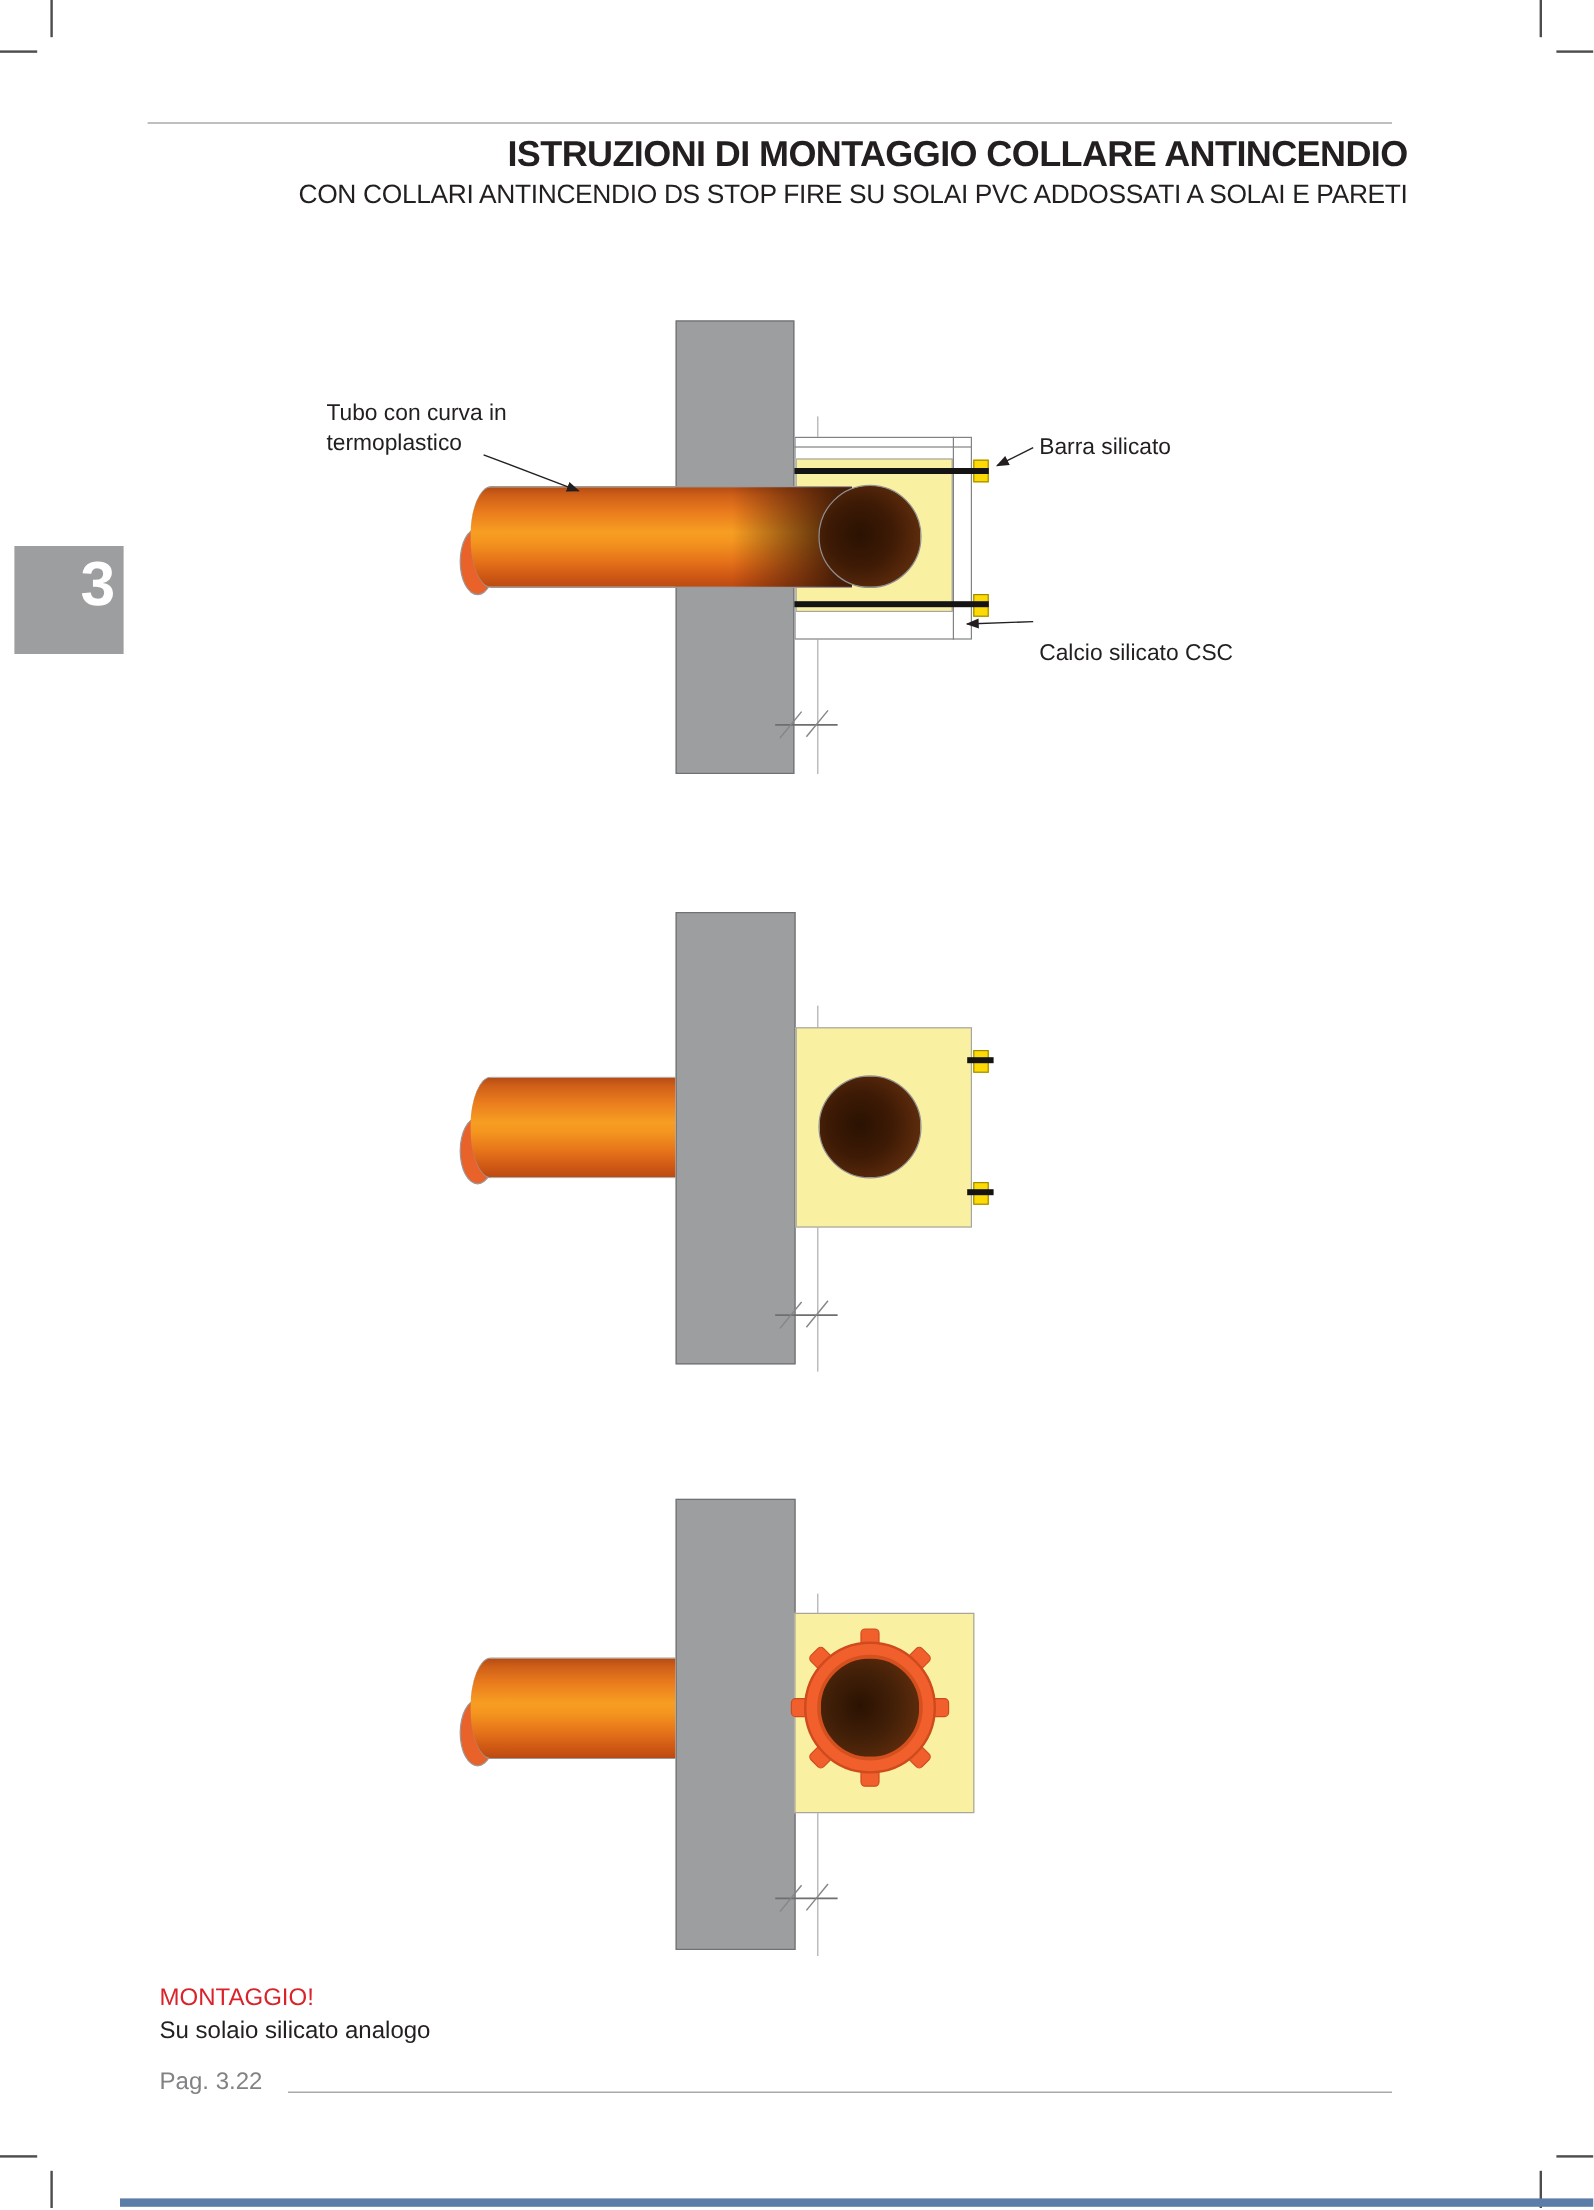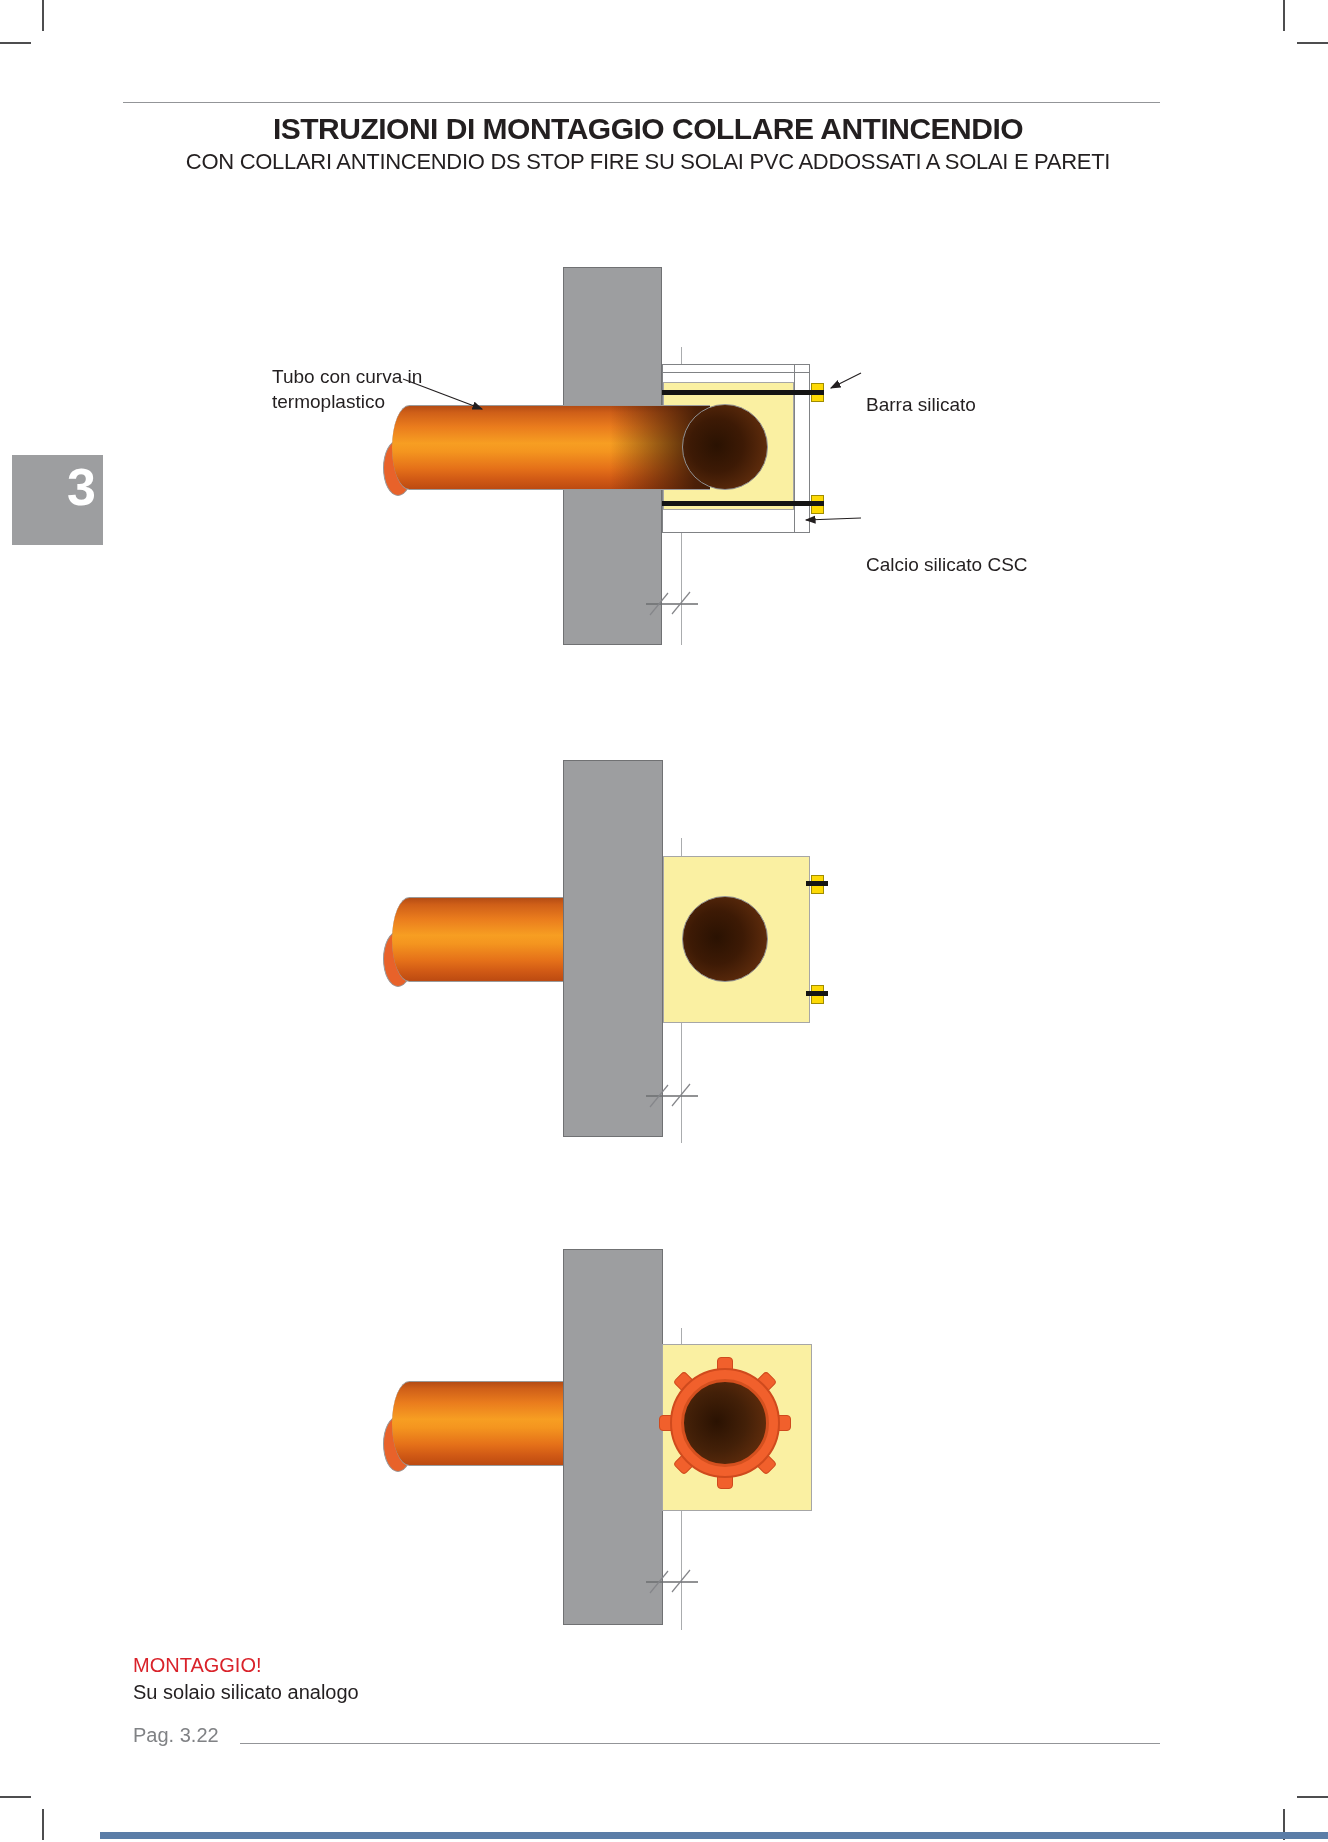--- a/index.html
+++ b/index.html
@@ -6,21 +6,21 @@
   .page{
     position:relative;width:1328px;height:1842px;background:#ffffff;overflow:hidden;
     font-family:"Liberation Sans","DejaVu Sans",sans-serif;color:#231f20;
   }
   .page *{box-sizing:border-box;}
   .group{position:absolute;inset:0;}
   
   .crop{position:absolute;background:#4d4d4f;}
   
   .rule{position:absolute;height:1px;background:#939598;}
-  .title-block{position:absolute;left:123px;top:110px;width:1050px;text-align:center;}
+  .title-block{position:absolute;left:123px;top:110px;width:1050px;text-align:right;}
   .title-l1{font-size:30px;font-weight:bold;line-height:38px;letter-spacing:-0.5px;}
   .title-l2{font-size:31px;font-weight:bold;line-height:40px;letter-spacing:-0.5px;}
   .subtitle{font-size:22px;line-height:28px;letter-spacing:-0.3px;}
   
   .tab3{position:absolute;left:12px;top:455px;width:91px;height:90px;background:#9d9ea0;
         display:flex;justify-content:flex-end;align-items:flex-start;padding:6px 7px 0 0;}
   .tab3 span{color:#ffffff;font-size:52px;font-weight:bold;line-height:1;}
   
   .wall{position:absolute;background:#9d9ea0;border:1px solid #707173;}
   .refline{position:absolute;width:1px;background:#aaacae;}
@@ -41,21 +41,21 @@
     border:1px solid #8f9092;}
   
   .collar{position:absolute;left:670px;top:1368px;width:110px;height:110px;}
   .collar-tab{position:absolute;left:47px;top:-11px;width:16px;height:26px;background:#f1602c;
     border:1px solid #cf4a1d;border-radius:4px;transform-origin:8px 66px;}
   .collar-ring{position:absolute;inset:0;border-radius:50%;background:#f1602c;border:2px solid #cf4a1d;}
   .collar-hole{position:absolute;left:11px;top:11px;width:88px;height:88px;border-radius:50%;
     background:radial-gradient(circle at 40% 48%,#2a1202 0%,#432008 45%,#5f2c0c 78%,#733a12 100%);
     border:3px solid #d4501f;}
   
-  .dlabel{position:absolute;font-size:19px;line-height:25px;color:#231f20;white-space:nowrap;margin-top:32px;}
+  .dlabel{position:absolute;font-size:19px;line-height:25px;color:#231f20;white-space:nowrap;}
   
   .warn-title{position:absolute;left:133px;top:1654px;font-size:20px;color:#d9222a;}
   .warn-body{position:absolute;left:133px;top:1681px;font-size:20px;color:#231f20;}
   .pagenum{position:absolute;left:133px;top:1724px;font-size:20px;color:#808285;}
   .footer-bar{position:absolute;left:100px;top:1832px;width:1228px;height:7px;background:#5b7da7;}
   svg.overlay{position:absolute;inset:0;pointer-events:none;}
 </style>
 </head>
 <body>
 
@@ -94,21 +94,21 @@
     <div class="pipe-cap" style="left:383px;top:440px;"></div>
     <div class="pipe-body" style="left:392px;top:405px;width:318px;">
       <div class="pipe-fade"></div>
     </div>
     <div class="hole" style="left:682px;top:404px;"></div>
     <div class="dlabel" style="left:272px;top:332px;">
       <div>Tubo con curva in</div>
       <div>termoplastico</div>
     </div>
     <div class="dlabel" style="left:866px;top:360px;">Barra silicato</div>
-    <div class="dlabel" style="left:866px;top:520px;">Calcio silicato CSC</div>
+    <div class="dlabel" style="left:866px;top:532px;">Calcio silicato CSC</div>
   </div>
 
   <div class="group">
     <div class="wall" style="left:563px;top:760px;width:100px;height:377px;"></div>
     <div class="refline" style="left:681px;top:838px;height:305px;"></div>
     <div class="yellow-slab" style="left:663px;top:856px;width:147px;height:167px;"></div>
     <div class="hole" style="left:682px;top:896px;"></div>
     <div class="nut" style="left:811px;top:875px;"></div>
     <div class="black-bar" style="left:806px;top:881px;width:22px;"></div>
     <div class="nut" style="left:811px;top:985px;"></div>

